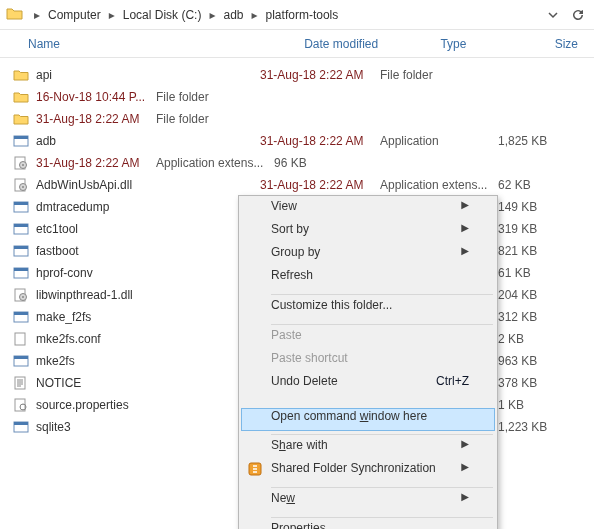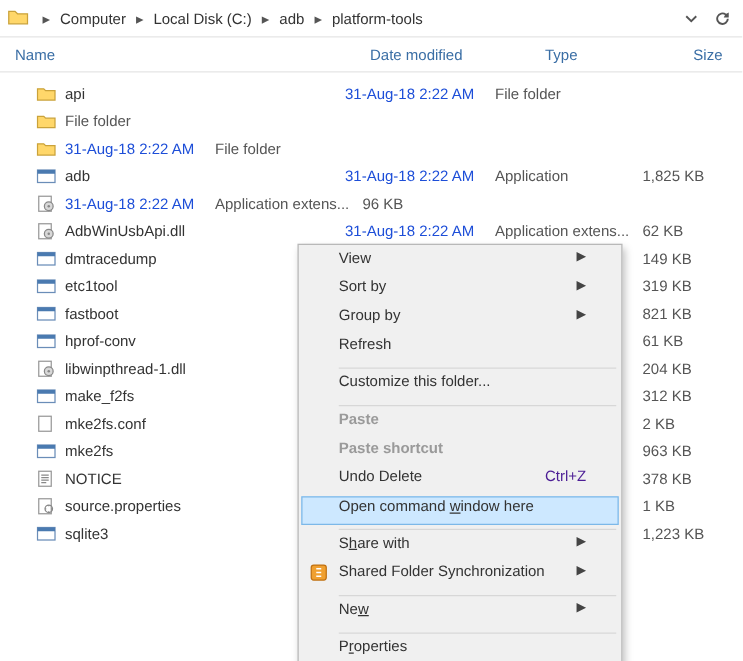--- a/index.html
+++ b/index.html
@@ -7,43 +7,43 @@
 
 
 .addr { display: flex; align-items: center; height: 30px; padding: 0 6px; border-bottom: 1px solid #e5e5e5; }
 .addr .ico { width: 18px; height: 18px; margin-right: 6px; }
 .addr .crumb { padding: 4px 4px; cursor: default; }
 .addr .chev { padding: 0 4px; color:#555; }
 .addr .spacer { flex: 1; }
 .addr .btn { width: 22px; height: 22px; display: flex; align-items: center; justify-content: center; margin-left: 2px; }
 
 
-.cols { display: flex; align-items: center; height: 28px; border-bottom: 1px solid #e5e5e5; color: #3a6ea5; padding-left: 12px; }
+.cols { display: flex; align-items: center; height: 28px; border-bottom: 1px solid #e5e5e5; color: #3a6ea5; padding-left: 28px; }
 .cols .col-name { width: 248px; }
 .cols .col-date { width: 120px; margin-left: 36px; }
 .cols .col-type { width: 118px; margin-left: 20px; }
 .cols .col-size { flex:1; text-align: right; padding-right: 16px; }
 
 
-.files { padding-top: 6px; padding-left: 28px; }
+.files { padding-top: 6px; padding-left: 12px; }
 .row { display: flex; align-items: center; height: 22px; }
 .row .icon { width: 18px; height: 16px; margin-right: 6px; display:flex; align-items:center; justify-content:center; }
 .row .fname { width: 224px; white-space: nowrap; overflow: hidden; text-overflow: ellipsis; }
-.row .fdate { width: 120px; color: #1d4ed8; white-space: nowrap; overflow:hidden; }
+.row .fdate { width: 120px; color: #7f1d1d; white-space: nowrap; overflow:hidden; }
 .row .ftype { width: 118px; color: #555; white-space: nowrap; overflow:hidden; text-overflow: ellipsis; }
 .row .fsize { flex:1; text-align: left; padding-right: 16px; color: #555; white-space: nowrap; }
 
 
 .ctx { position: absolute; left: 238px; top: 195px; width: 260px; background: #f0f0f0; border: 1px solid #b8b8b8; box-shadow: 2px 3px 6px rgba(0,0,0,0.25); padding: 3px 2px; }
 .ctx .mi { display: flex; align-items: flex-start; height: 23px; padding: 0 26px 0 30px; position: relative; }
-.ctx .mi.hi { background: #cde8ff; border: 1px solid #7cb8e8; padding-left: 29px; height: 23px; }
-.ctx .mi.dis { color: #9a9a9a; font-weight: bold; }
+.ctx .mi.hi { background: #cde8ff; border: 1px solid #7cb8e8; padding-left: 29px; height: 23px; margin-top: 11px; }
+.ctx .mi.dis { color: #9a9a9a; }
 .ctx .sep { height: 1px; background: #d7d7d7; margin: 3px 2px 3px 30px; }
 .ctx .arrow { margin-left: auto; font-size: 10px; color: #444; }
-.ctx .sc { margin-left: auto; color: #4c1d95; }
+.ctx .sc { margin-left: auto; color: #0f172a; }
 .ctx .mico { position: absolute; left: 6px; width: 16px; height: 16px; display:flex; align-items:center; justify-content:center; }
 .ul { text-decoration: underline; }
 
 svg { display: block; }
 </style>
 </head>
 <body>
 
 <div class="addr">
   <span class="ico">
@@ -90,20 +90,21 @@
       <span class="fdate">31-Aug-18 2:22 AM</span>
       <span class="ftype">File folder</span>
       <span class="fsize"></span>
     </div>
     <div class="row">
       <span class="icon">
         <svg width="16" height="14">
           <path d="M1 3h5l1.5 1.5H15V12H1z" fill="#ffd76a" stroke="#caa23a"></path>
         </svg>
       </span>
+      <span class="fdate">16-Nov-18 10:44 P...</span>
       <span class="ftype">File folder</span>
       <span class="fsize"></span>
     </div>
     <div class="row">
       <span class="icon">
         <svg width="16" height="14">
           <path d="M1 3h5l1.5 1.5H15V12H1z" fill="#ffd76a" stroke="#caa23a"></path>
         </svg>
       </span>
       <span class="fdate">31-Aug-18 2:22 AM</span>

